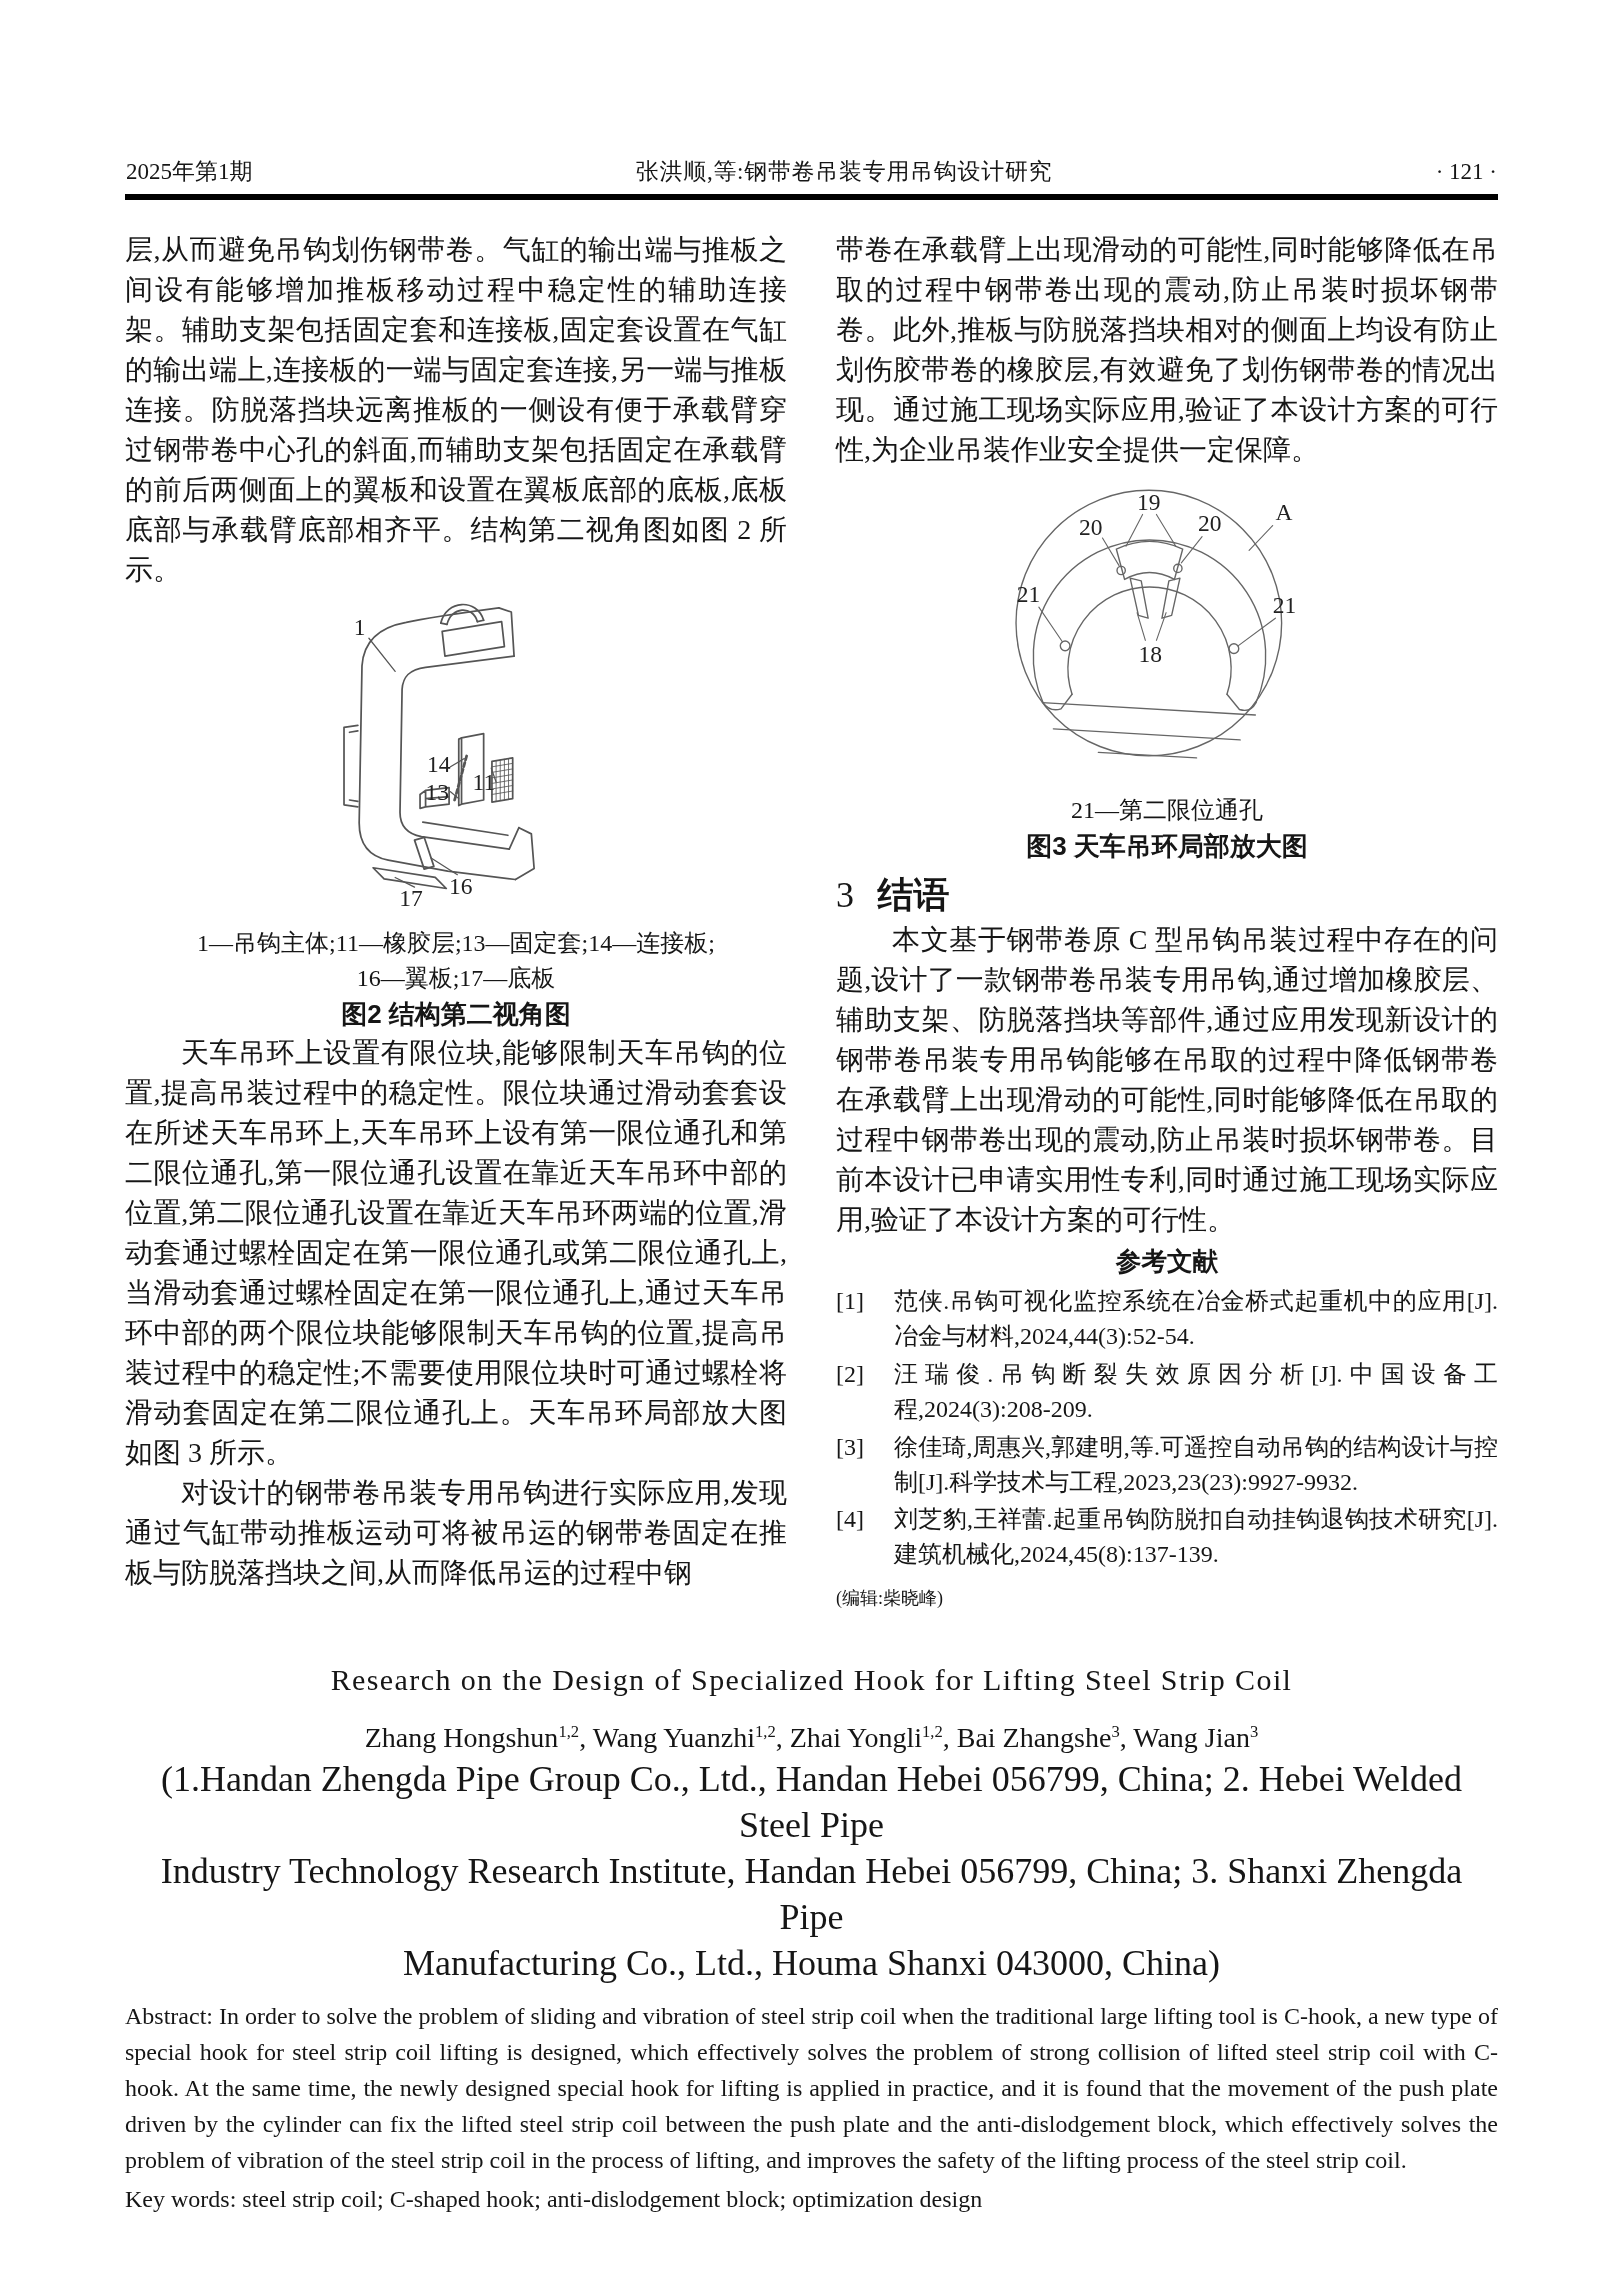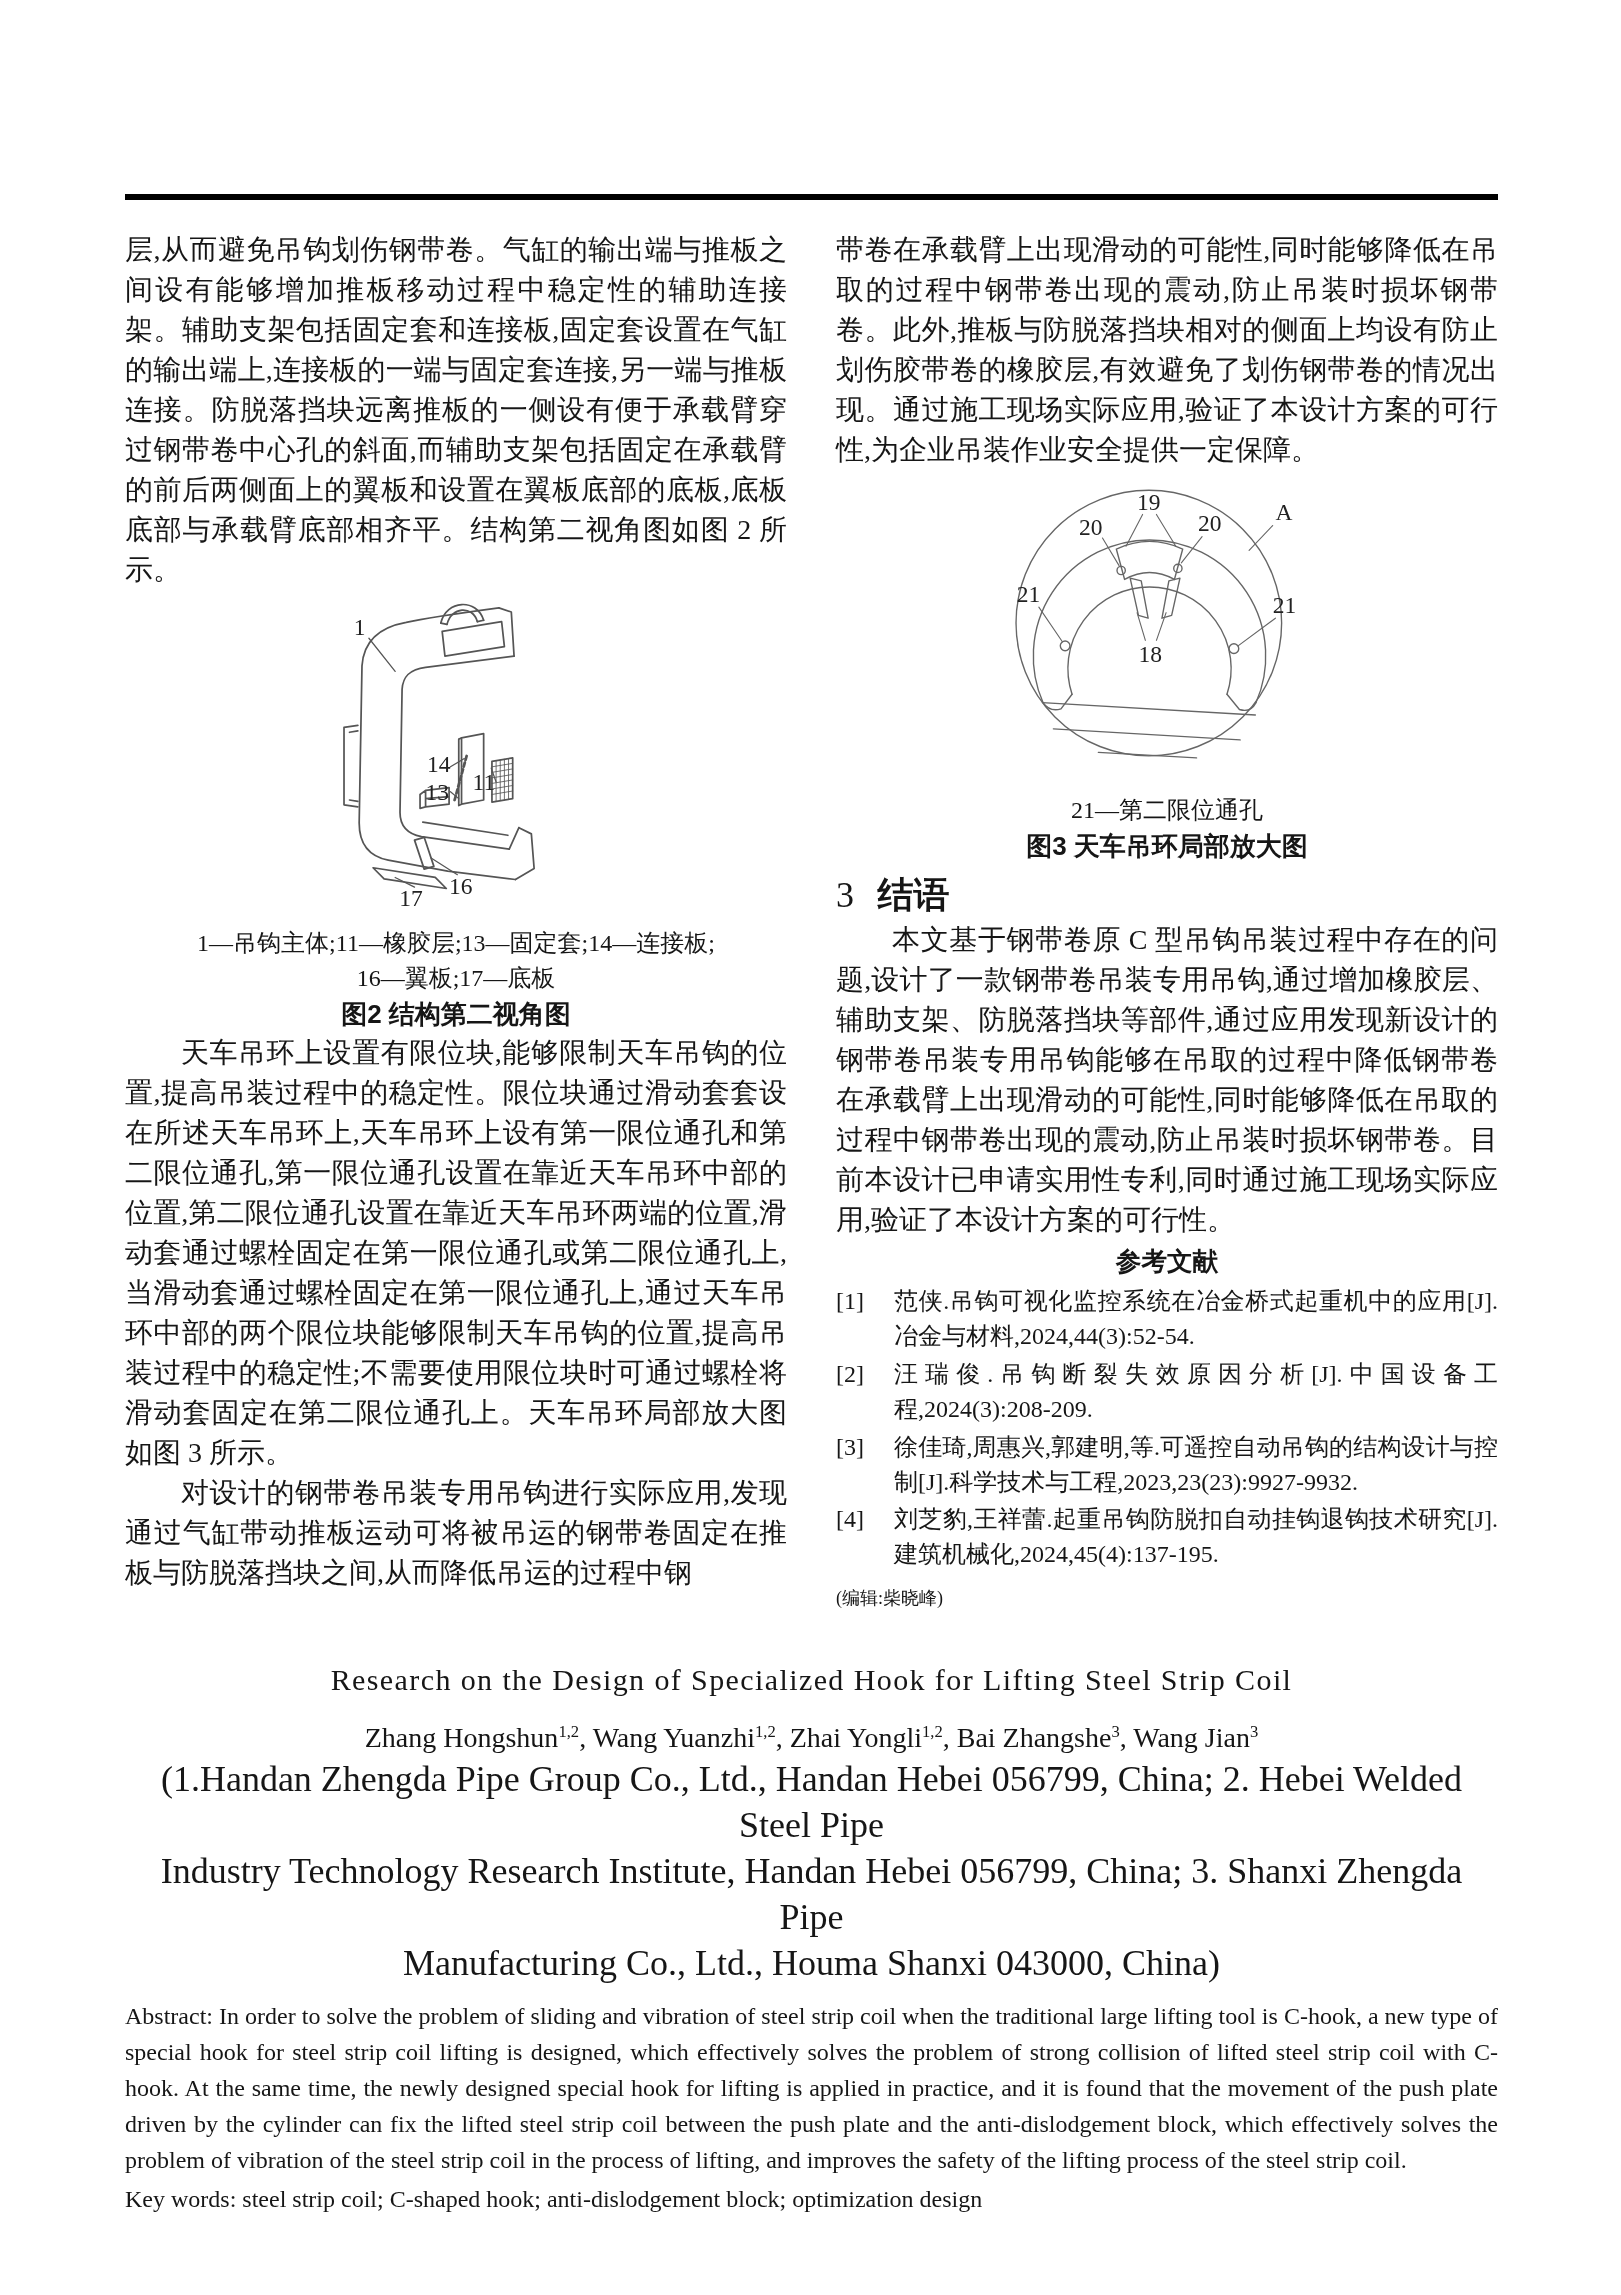--- a/index.html
+++ b/index.html
@@ -66,20 +66,25 @@
   .en-authors sup{font-size:16.6px;}
   .en-affil{text-align:center;font-size:36px;line-height:46px;}
   .en-abstract{margin-top:12.5px;text-align:justify;}
   .en-keywords{margin-top:2.8px;text-align:left;}
 </style>
 </head>
 <body>
 
 <div class="page">
 
+  <div class="hdr">
+    <span>2025年第1期</span>
+    <span class="hdr-center">张洪顺,等:钢带卷吊装专用吊钩设计研究</span>
+    <span>· 121 ·</span>
+  </div>
   <div class="hdr-rule"></div>
 
   <div class="col col-left">
     <p>层,从而避免吊钩划伤钢带卷。气缸的输出端与推板之间设有能够增加推板移动过程中稳定性的辅助连接架。辅助支架包括固定套和连接板,固定套设置在气缸的输出端上,连接板的一端与固定套连接,另一端与推板连接。防脱落挡块远离推板的一侧设有便于承载臂穿过钢带卷中心孔的斜面,而辅助支架包括固定在承载臂的前后两侧面上的翼板和设置在翼板底部的底板,底板底部与承载臂底部相齐平。结构第二视角图如图 2 所示。</p>
 
     <div class="figwrap">
       <svg width="360" height="318" viewBox="0 0 520 460" style="font-size:41px">
         <g stroke="#555" stroke-width="2.5" fill="none" stroke-linecap="round" stroke-linejoin="round">
 
           <path d="M238,42 C246,8 290,6 300,38"></path>
@@ -208,21 +213,21 @@
       <div class="ref">
         <span class="ref-num">[2]</span>
         <span class="ref-text">汪瑞俊.吊钩断裂失效原因分析[J].中国设备工程,2024(3):208-209.</span>
       </div>
       <div class="ref">
         <span class="ref-num">[3]</span>
         <span class="ref-text">徐佳琦,周惠兴,郭建明,等.可遥控自动吊钩的结构设计与控制[J].科学技术与工程,2023,23(23):9927-9932.</span>
       </div>
       <div class="ref">
         <span class="ref-num">[4]</span>
-        <span class="ref-text">刘芝豹,王祥蕾.起重吊钩防脱扣自动挂钩退钩技术研究[J].建筑机械化,2024,45(4):137-195.</span>
+        <span class="ref-text">刘芝豹,王祥蕾.起重吊钩防脱扣自动挂钩退钩技术研究[J].建筑机械化,2024,45(8):137-139.</span>
       </div>
     </div>
     <div class="editor">(编辑:柴晓峰)</div>
   </div>
 
   <div class="en">
     <div class="en-title">Research on the Design of Specialized Hook for Lifting Steel Strip Coil</div>
     <div class="en-authors">
       <span>Zhang Hongshun</span><sup>1,2</sup><span>, </span><span>Wang Yuanzhi</span><sup>1,2</sup><span>, </span><span>Zhai Yongli</span><sup>1,2</sup><span>, </span><span>Bai Zhangshe</span><sup>3</sup><span>, </span><span>Wang Jian</span><sup>3</sup>
     </div>

